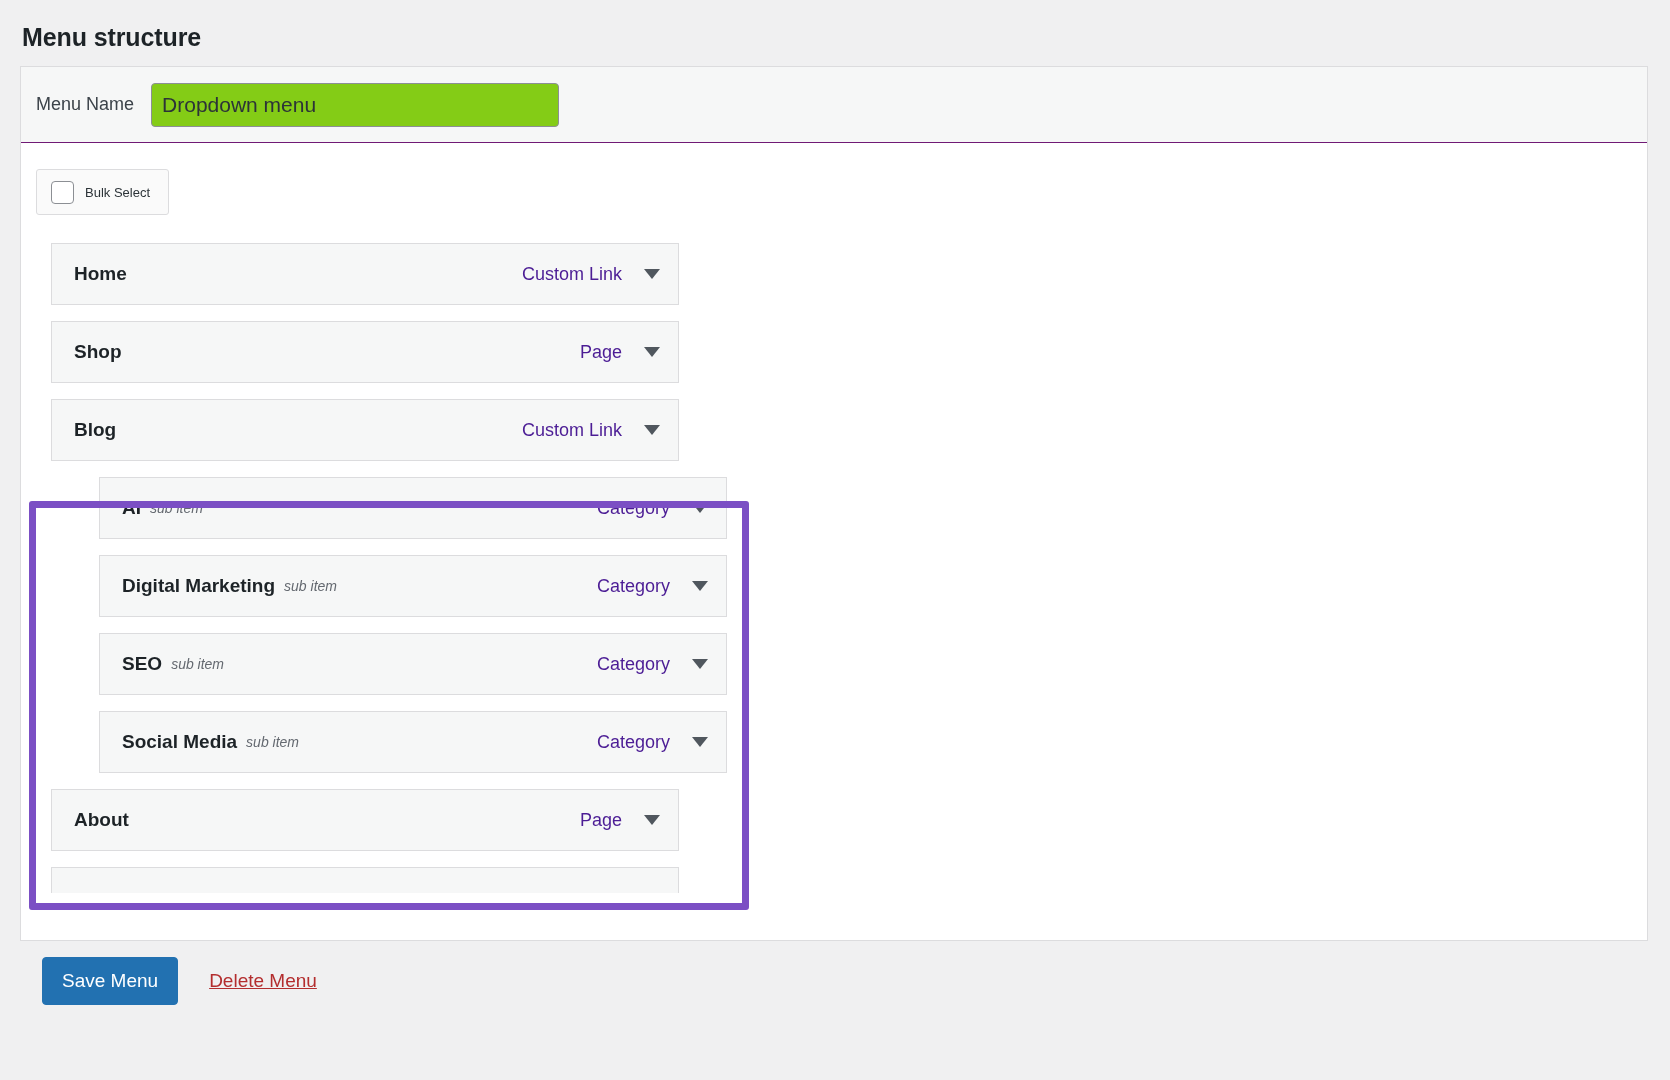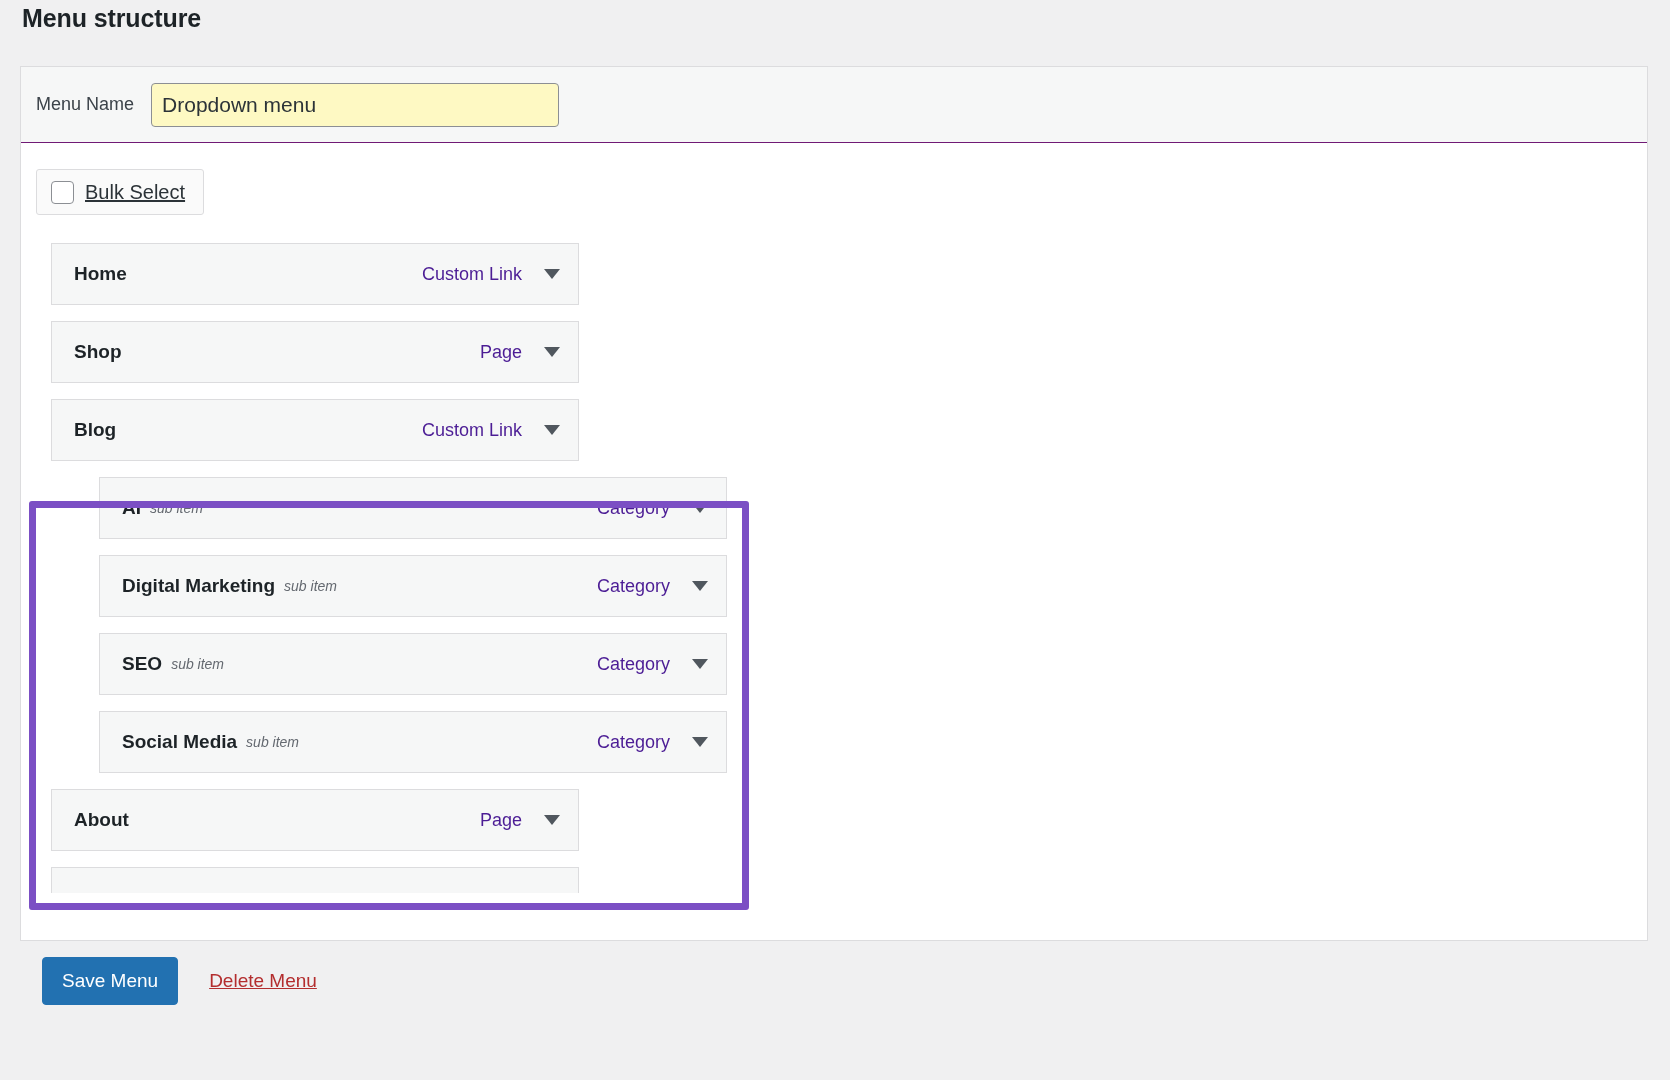--- a/index.html
+++ b/index.html
@@ -13,21 +13,21 @@
     font-family: "Liberation Sans", sans-serif;
     position: relative;
     overflow: hidden;
     -webkit-font-smoothing: antialiased;
   }
 
   
   .page-title {
     position: absolute;
     left: 22px;
-    top: 4px;
+    top: 23px;
     font-size: 25px;
     font-weight: 700;
     color: #1d2327;
     letter-spacing: -0.1px;
   }
 
   
   .panel {
     position: absolute;
     left: 20px;
@@ -59,21 +59,21 @@
   .menu-name-input {
     width: 408px;
     height: 44px;
     font-size: 21px;
     font-family: "Liberation Sans", sans-serif;
     color: #2c3338;
     padding: 0 10px;
     box-sizing: border-box;
     border: 1px solid #8c8f94;
     border-radius: 4px;
-    background: #fef9c3;
+    background: #84cc16;
     outline: none;
   }
 
   
   .panel-body {
     padding: 26px 15px 0 15px;
   }
   .hint-text {
     font-size: 18.5px;
     color: #2c3338;
@@ -96,42 +96,41 @@
   .checkbox {
     width: 23px;
     height: 23px;
     border: 1px solid #8c8f94;
     border-radius: 4px;
     background: #fff;
     box-sizing: border-box;
     flex: none;
   }
   .bulk-select-label {
-    font-size: 20px;
+    font-size: 13px;
     color: #2c3338;
-    text-decoration: underline;
   }
 
   
   .menu-items {
     margin-top: 28px;
     position: relative;
   }
   .menu-row {
     background: #f6f7f7;
     border: 1px solid #dcdcde;
     box-sizing: border-box;
     height: 62px;
     display: flex;
     align-items: center;
     padding: 0 14px 0 22px;
     margin-bottom: 16px;
     position: relative;
   }
-  .menu-row.level-0 { width: 528px; margin-left: 15px; }
+  .menu-row.level-0 { width: 628px; margin-left: 15px; }
   .menu-row.level-1 { width: 628px; margin-left: 63px; }
 
   .row-title {
     font-size: 19px;
     font-weight: 700;
     color: #1d2327;
     white-space: nowrap;
   }
   .row-subtag {
     font-size: 14px;

